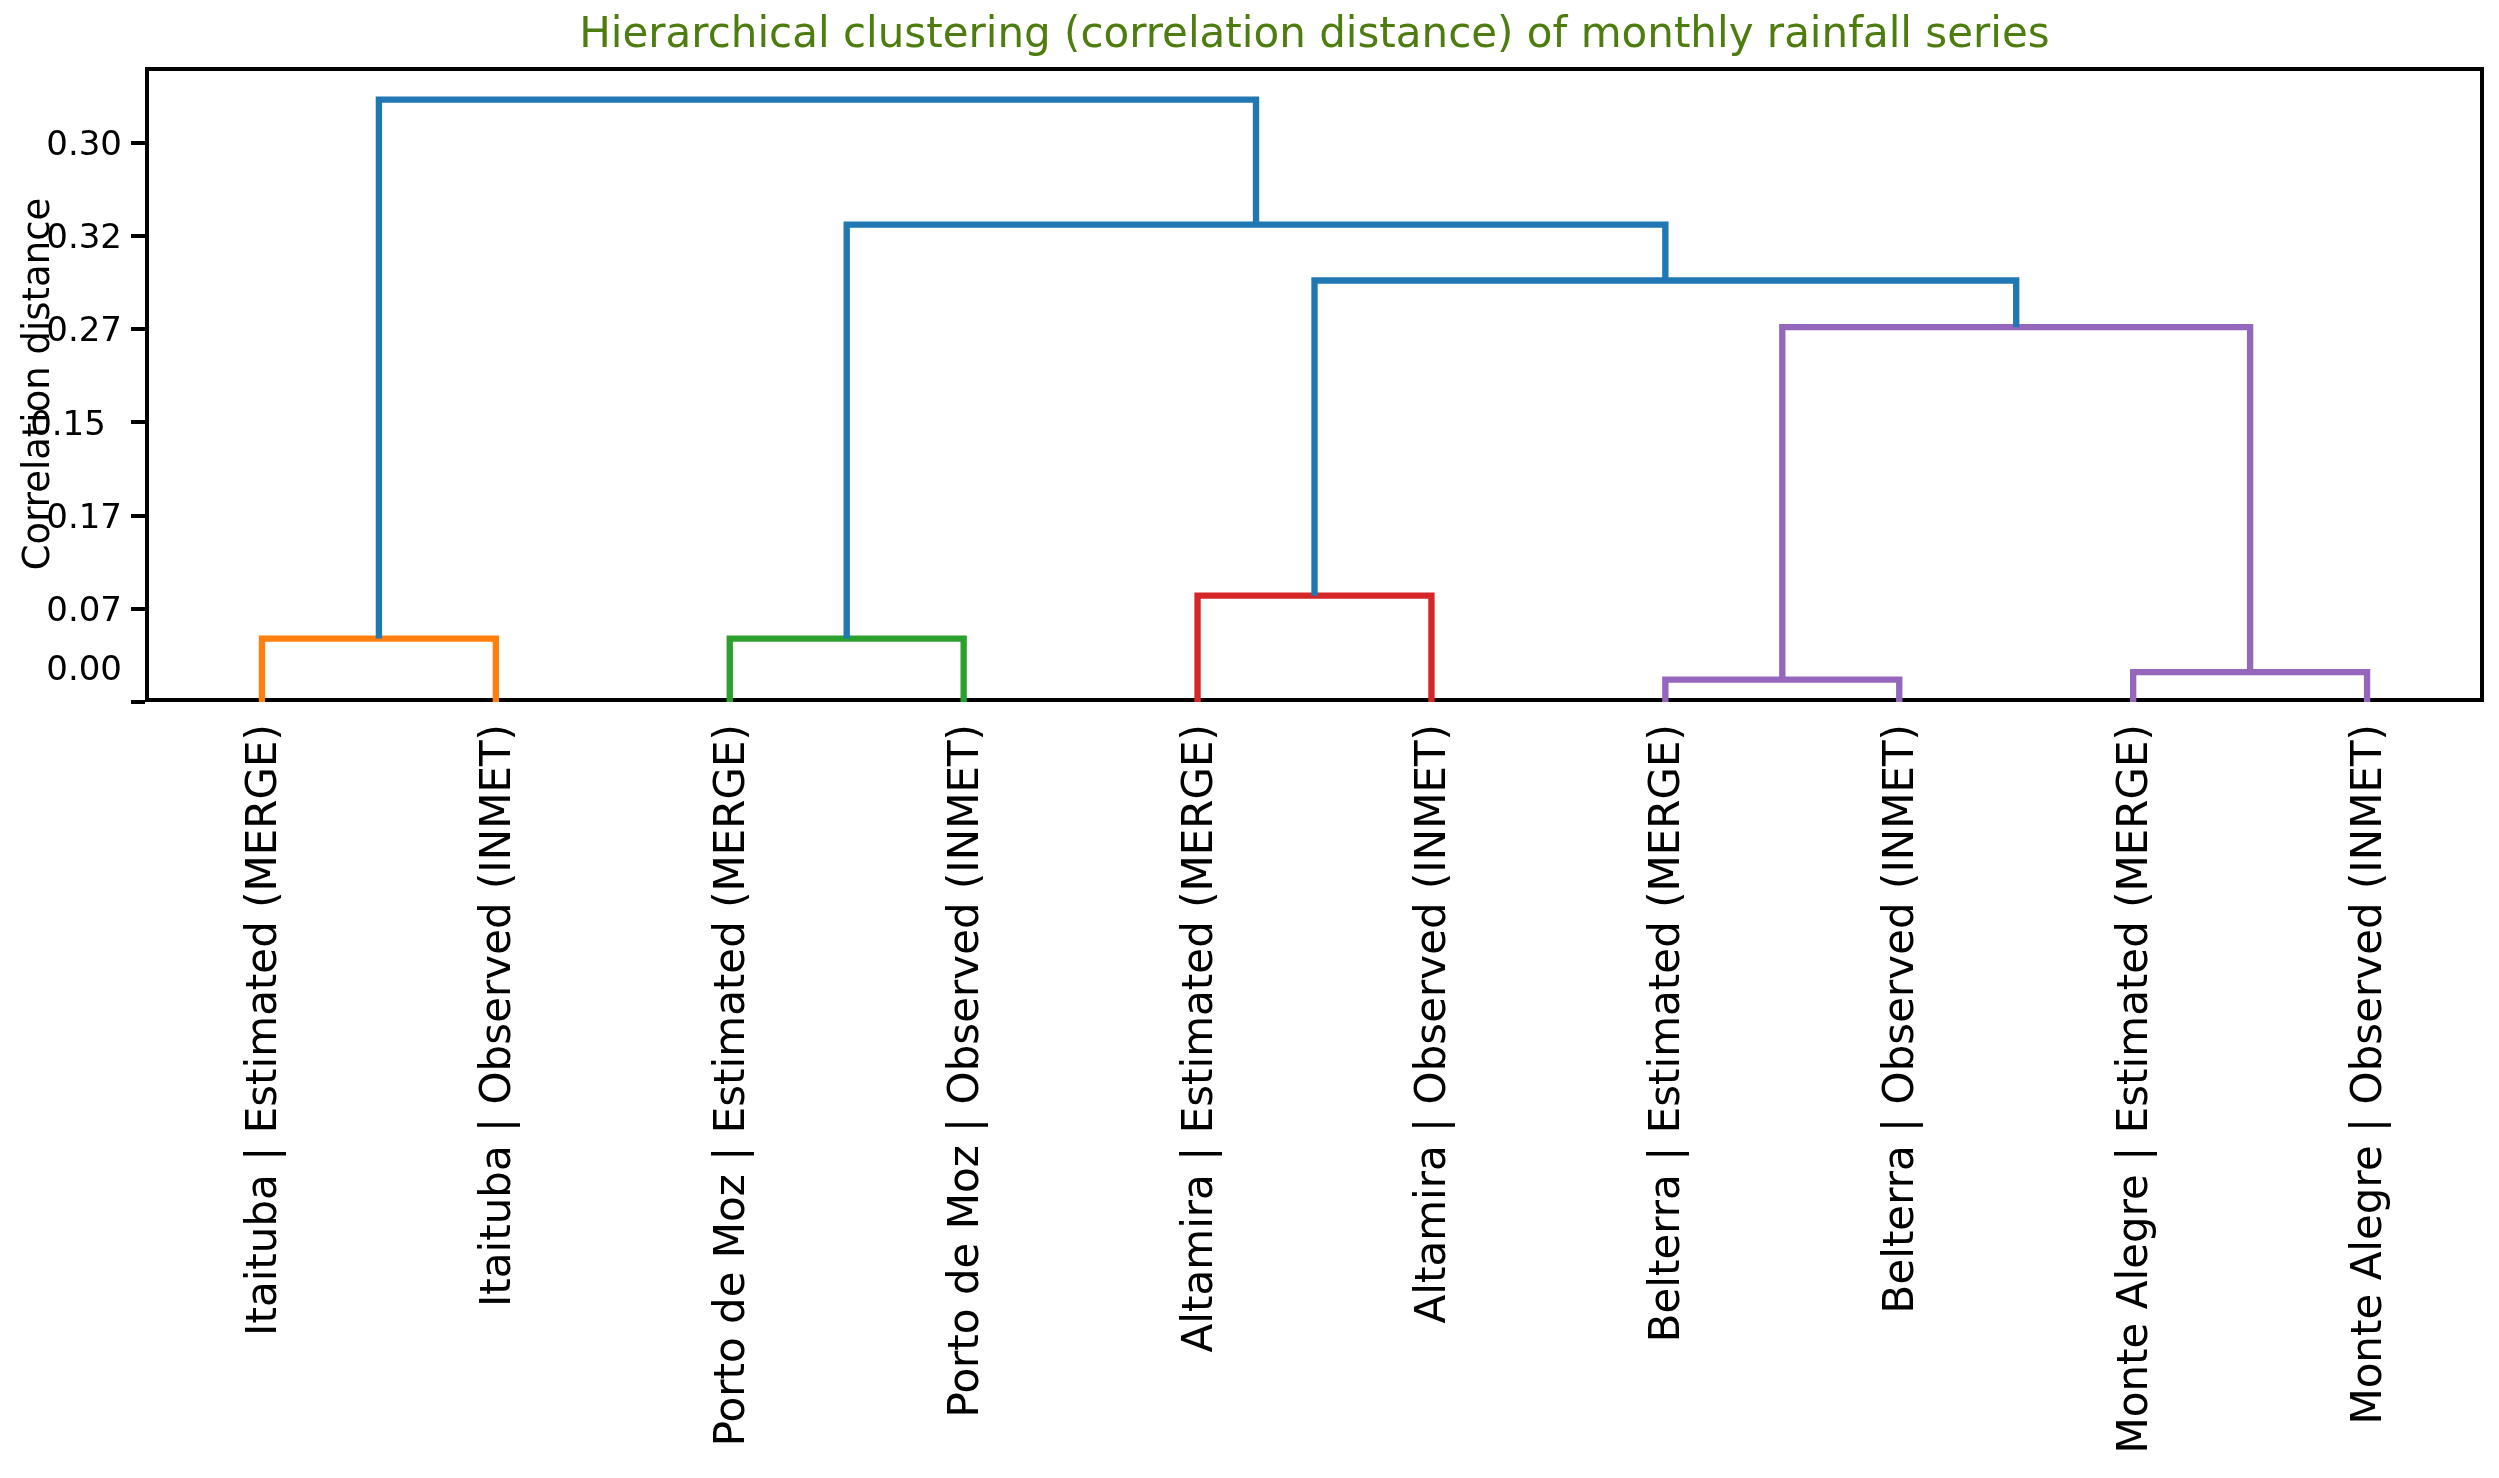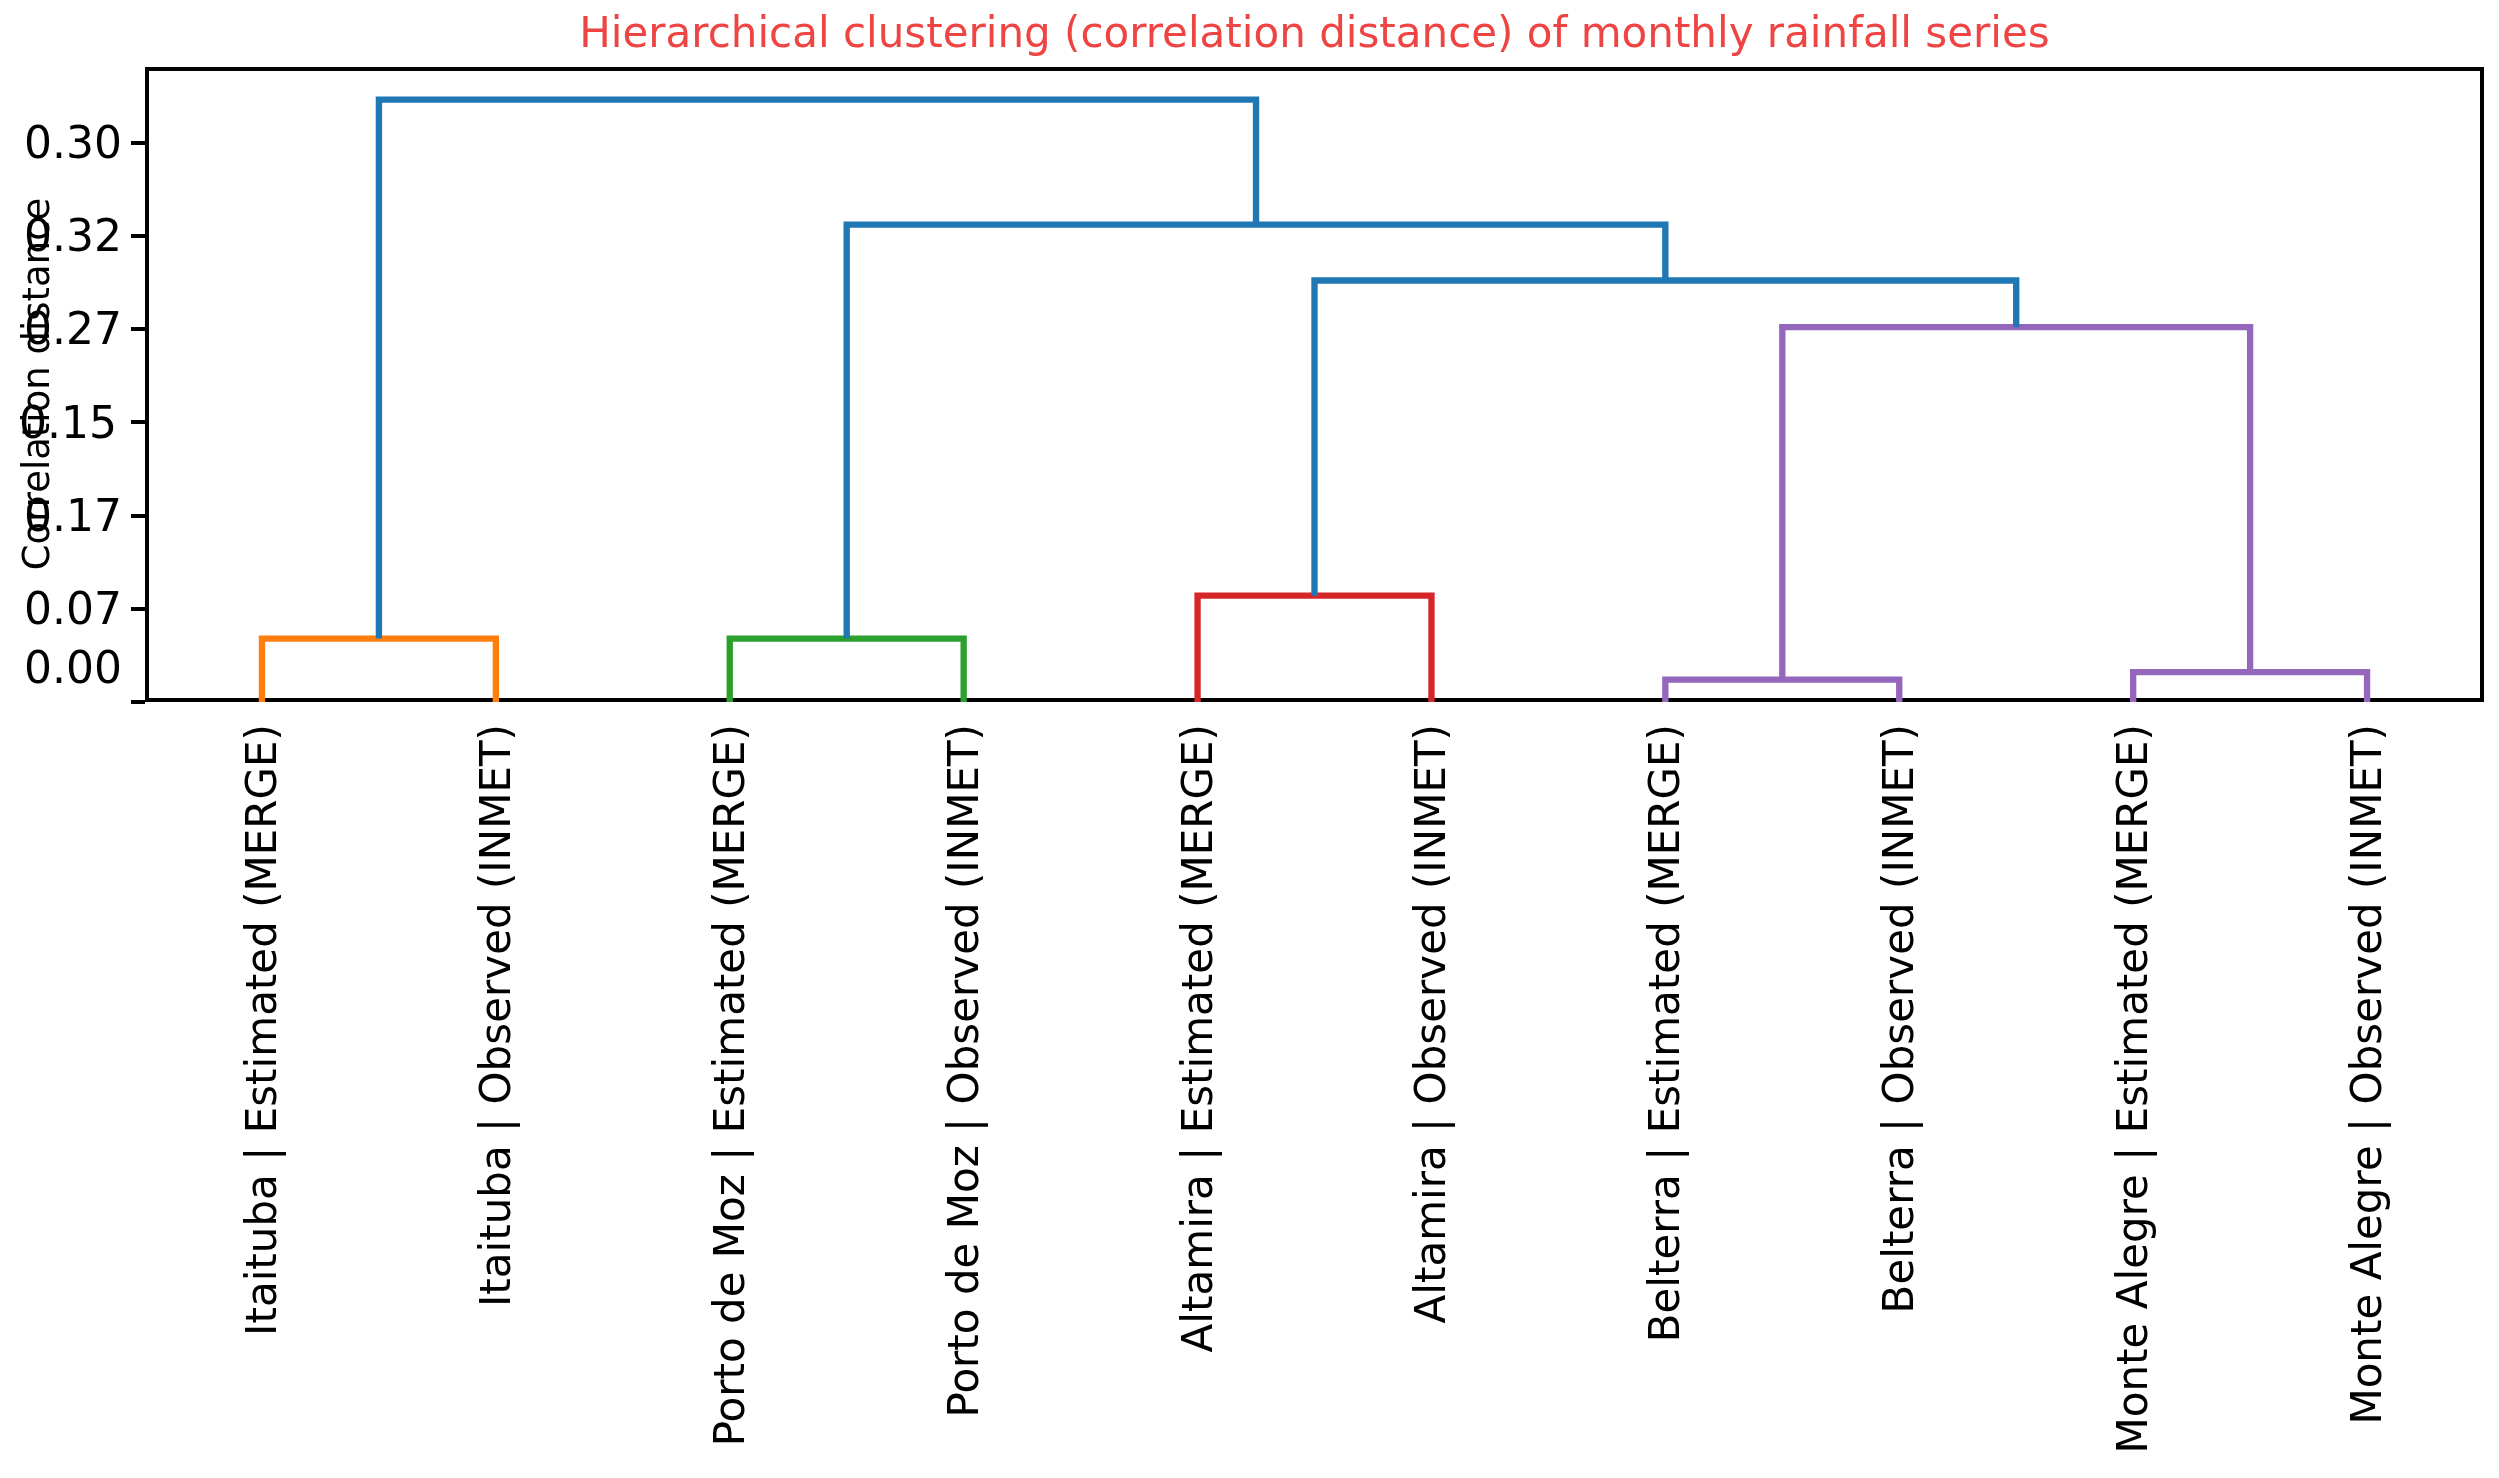--- a/index.html
+++ b/index.html
@@ -3,35 +3,35 @@
 <meta charset="utf-8">
 <style>
   html,body{margin:0;padding:0;background:#ffffff;}
   body{
     width:2500px;height:1478px;position:relative;overflow:hidden;
     font-family:"DejaVu Sans","Liberation Sans",sans-serif;color:#000;
   }
   .figure{position:absolute;inset:0;}
   .chart-title{
     position:absolute;left:145px;top:9px;width:2339px;
-    text-align:center;font-size:42px;line-height:1.15;color:#ef4444;
+    text-align:center;font-size:42px;line-height:1.15;color:#4d7c0f;
   }
   .y-axis-label{
     position:absolute;left:36px;top:384px;
     transform:translate(-50%,-50%) rotate(-90deg);
     white-space:nowrap;font-size:37px;color:#000;
   }
   .plot-frame{
     position:absolute;left:145px;top:67px;width:2339px;height:635px;
     border:4.4px solid #000;box-sizing:border-box;background:#fff;
   }
   .links-svg{position:absolute;left:145px;top:67px;width:2339px;height:635px;}
   .ytick-label{
     position:absolute;width:108px;text-align:right;
-    font-size:44px;line-height:36px;color:#000;
+    font-size:34px;line-height:36px;color:#000;
   }
   .ytick-mark{position:absolute;height:3.8px;width:14px;background:#000;}
   .xlabel{
     position:absolute;width:61px;display:flex;justify-content:center;
   }
   .xlabel span{
     writing-mode:vertical-rl;transform:rotate(180deg);
     white-space:nowrap;font-size:42px;line-height:61px;color:#000;
   }
 </style>

